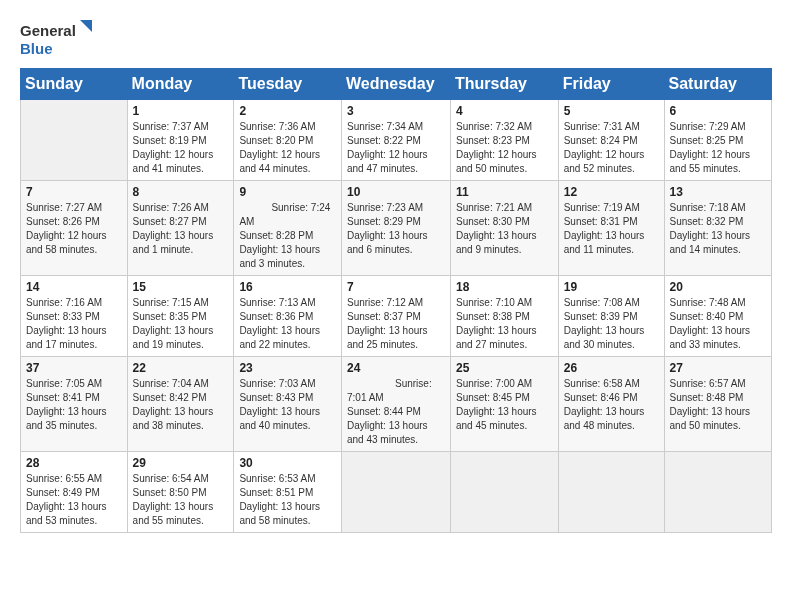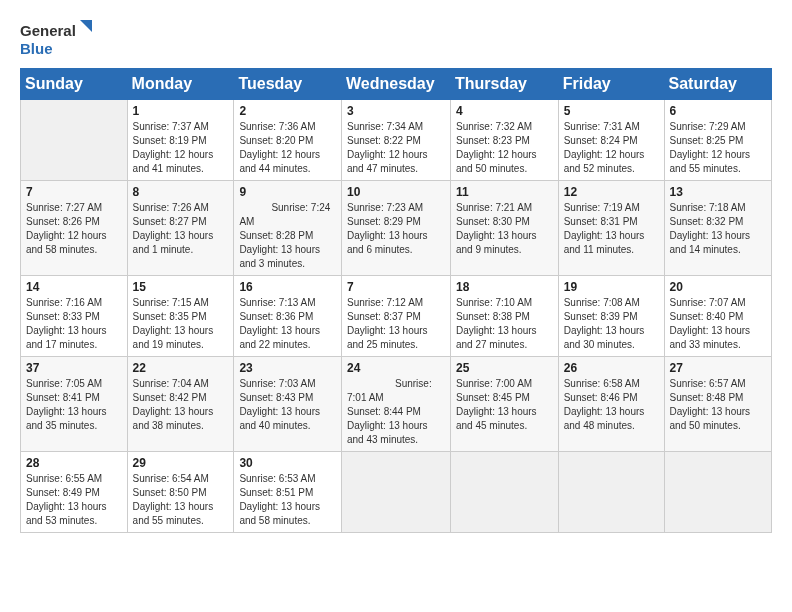--- a/index.html
+++ b/index.html
@@ -190,21 +190,21 @@
 Daylight: 13 hours
 and 25 minutes.</span></td>
           <td><span class="day-num">18</span><span class="day-info" style="white-space: pre-line;">Sunrise: 7:10 AM
 Sunset: 8:38 PM
 Daylight: 13 hours
 and 27 minutes.</span></td>
           <td><span class="day-num">19</span><span class="day-info" style="white-space: pre-line;">Sunrise: 7:08 AM
 Sunset: 8:39 PM
 Daylight: 13 hours
 and 30 minutes.</span></td>
-          <td><span class="day-num">20</span><span class="day-info" style="white-space: pre-line;">Sunrise: 7:07 AM
+          <td><span class="day-num">20</span><span class="day-info" style="white-space: pre-line;">Sunrise: 7:48 AM
 Sunset: 8:40 PM
 Daylight: 13 hours
 and 33 minutes.</span></td>
         </tr>
         <tr>
           <td><span class="day-num">37</span><span class="day-info" style="white-space: pre-line;">Sunrise: 7:05 AM
 Sunset: 8:41 PM
 Daylight: 13 hours
 and 35 minutes.</span></td>
           <td><span class="day-num">22</span><span class="day-info" style="white-space: pre-line;">Sunrise: 7:04 AM

